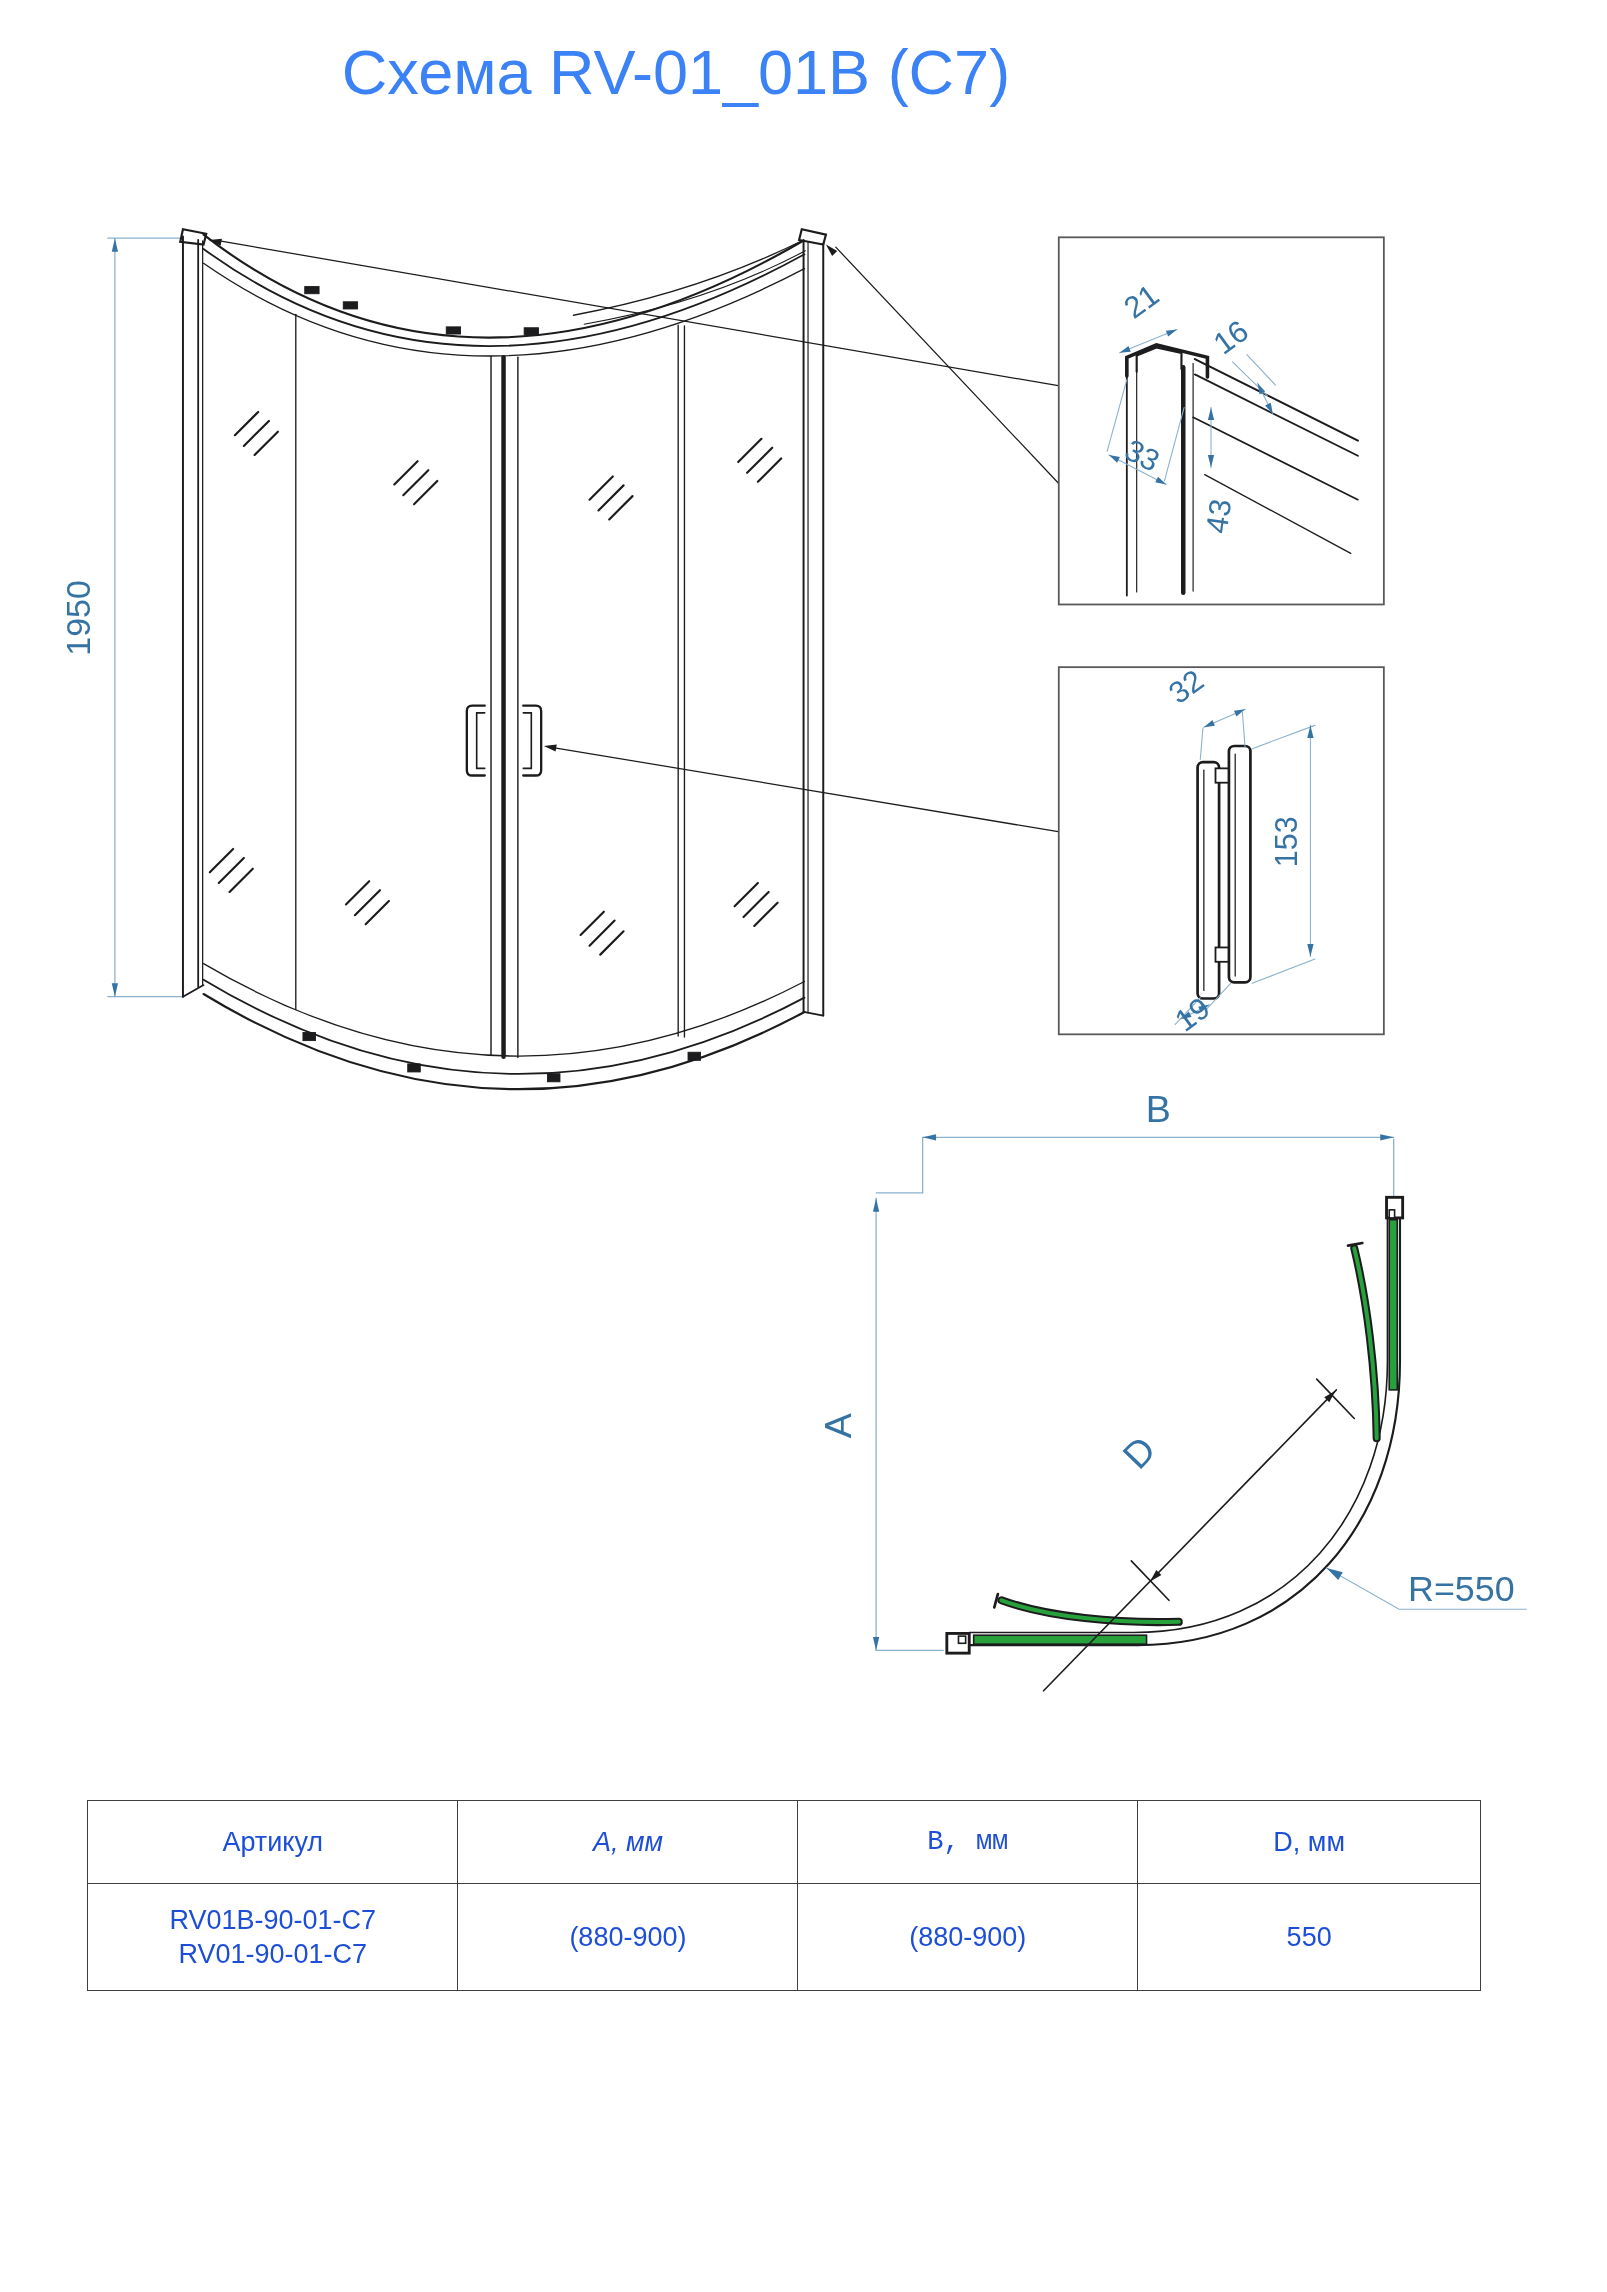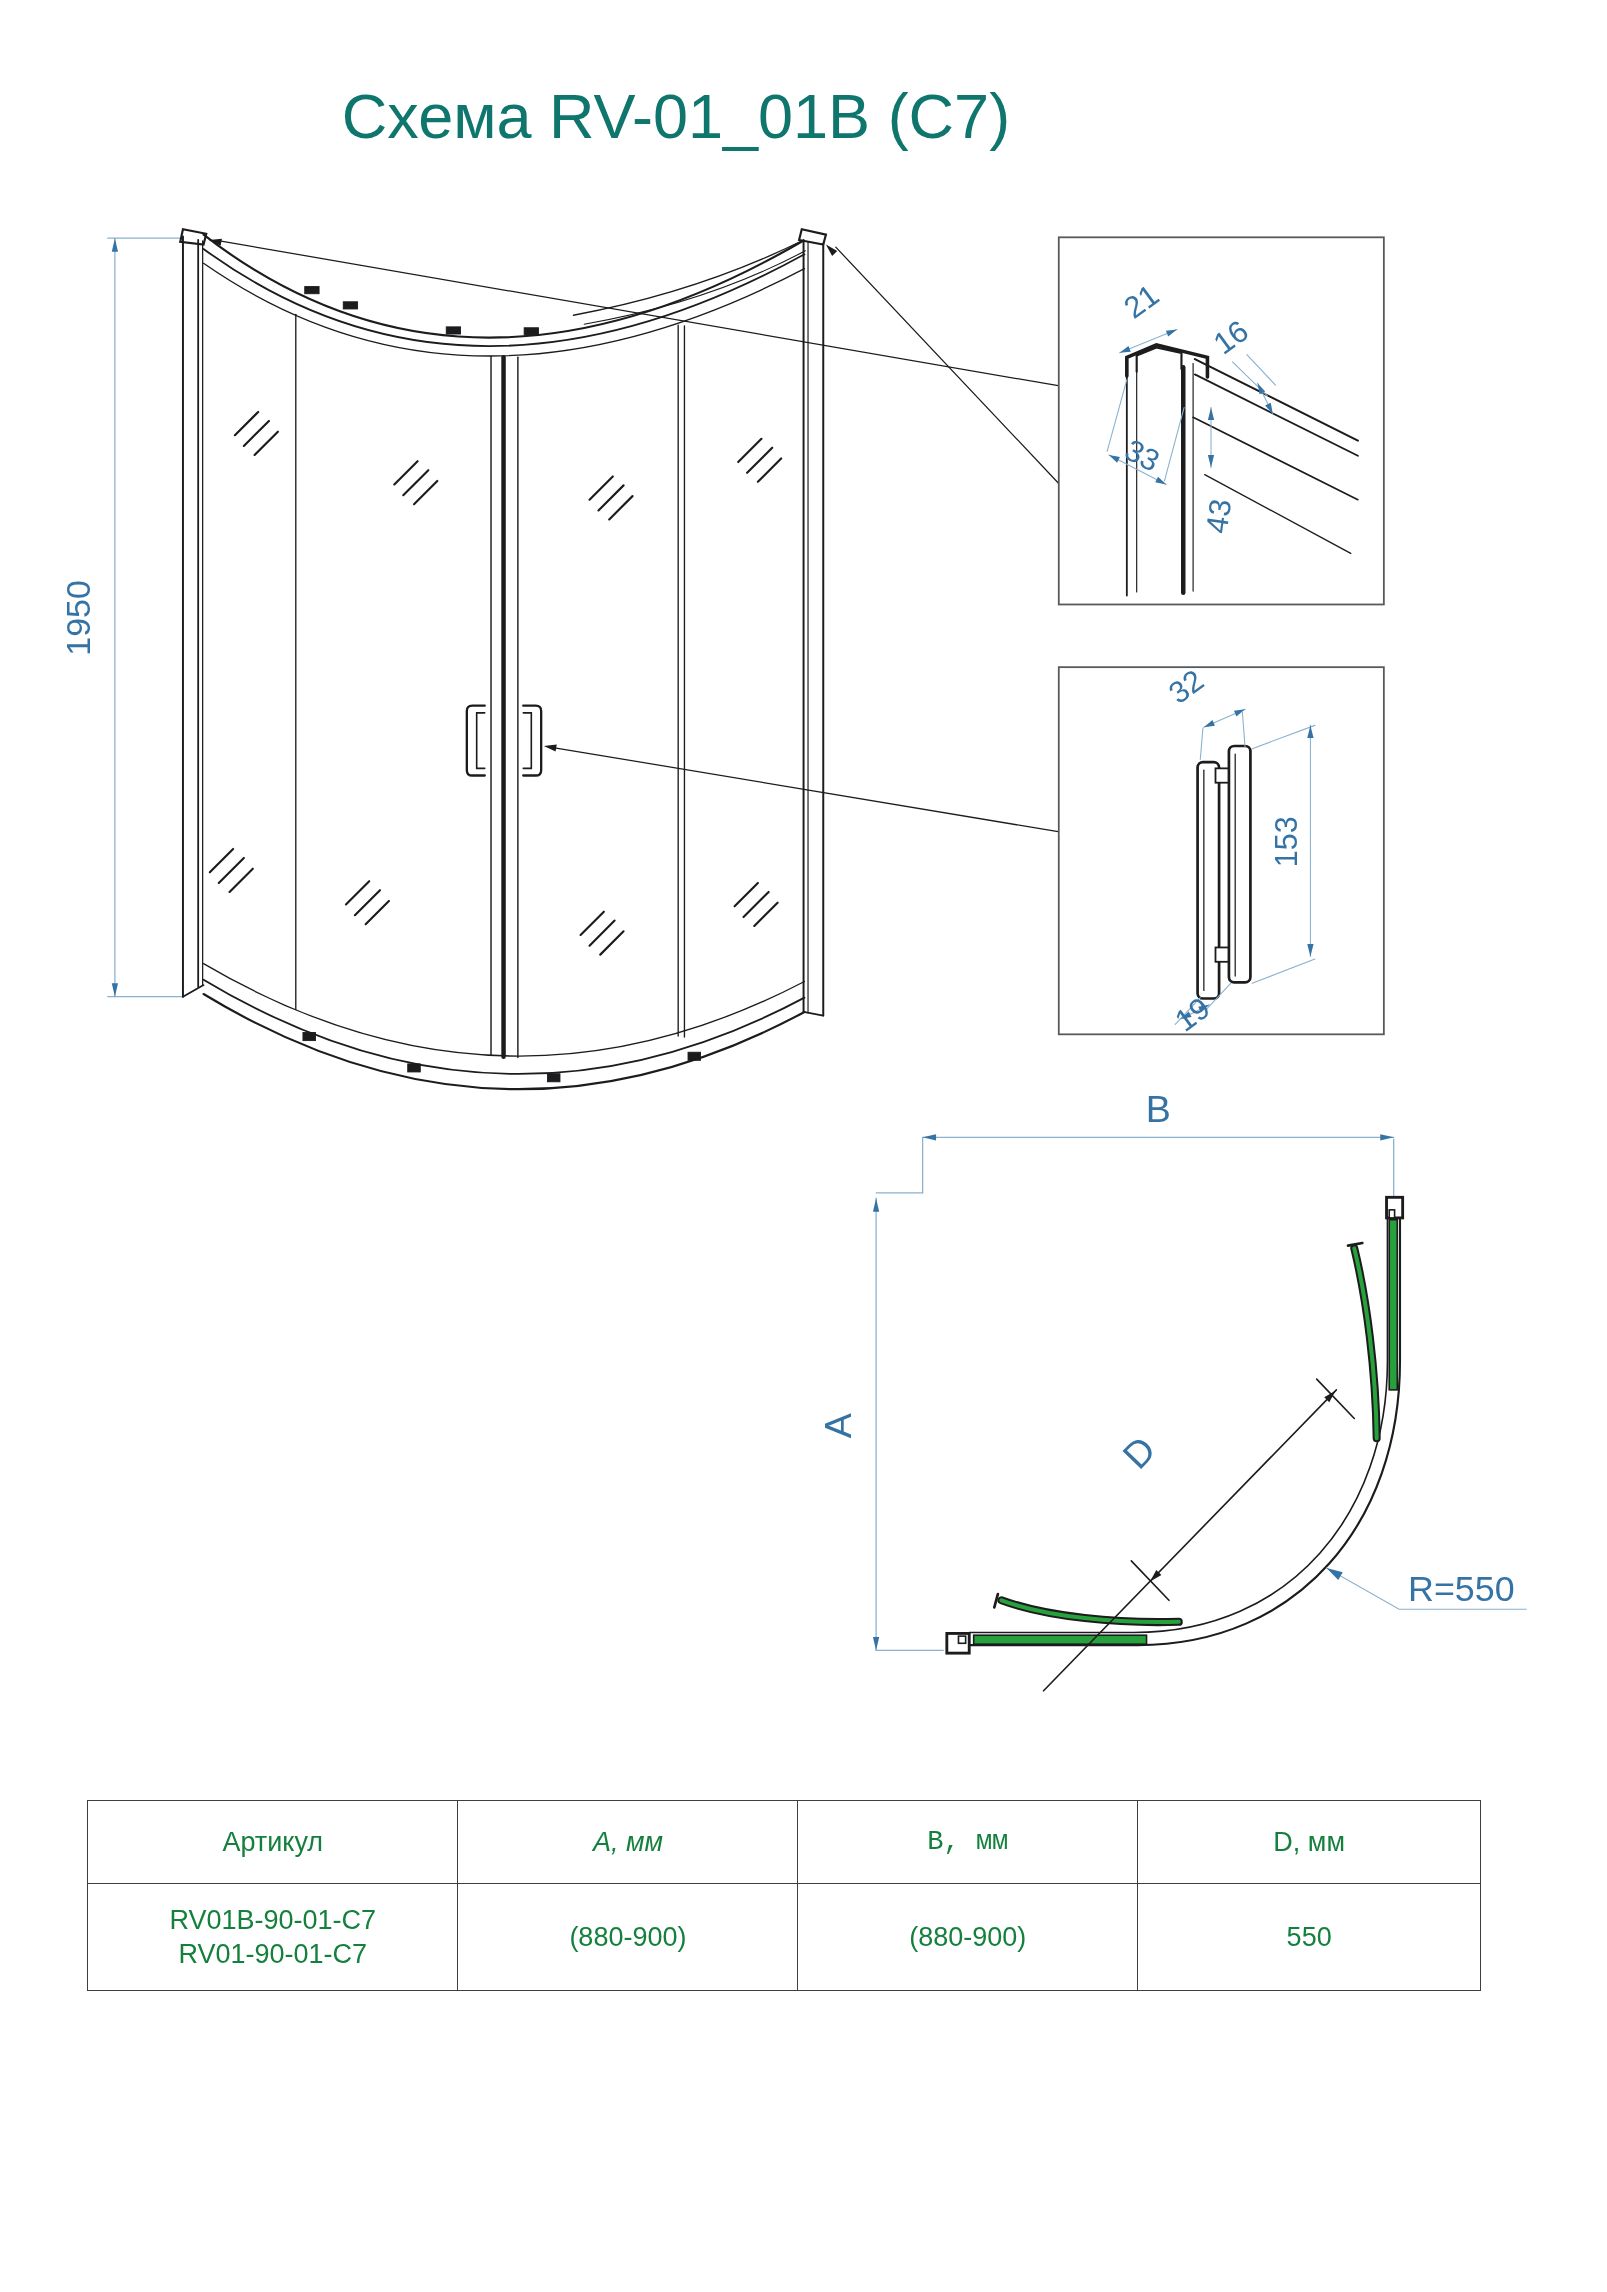--- a/index.html
+++ b/index.html
@@ -1,23 +1,23 @@
 <!DOCTYPE html>
 <html style="font-size:14.3px"><head>
 <meta charset="utf-8">
 <style>
   html,body{margin:0;padding:0;background:#ffffff;}
   body{width:1608px;height:2293px;position:relative;font-family:"Liberation Sans",sans-serif;}
   #stage{position:absolute;left:0;top:0;width:1608px;height:2293px;}
   .title{position:absolute;left:0;top:36px;width:1352px;text-align:center;
-         font-size:63px;color:#0f766e;letter-spacing:0px;margin-top:44px;}
+         font-size:63px;color:#3b82f6;letter-spacing:0px;}
   svg text{font-family:"Liberation Sans",sans-serif;}
   .dimtxt{fill:#3673a5;}
   .spec-table{position:absolute;left:87px;top:1800px;width:1394px;border-collapse:collapse;
-              table-layout:fixed;color:#15803d;padding-left:40px;}
+              table-layout:fixed;color:#1d4ed8;padding-left:40px;}
   .spec-table td{border:1.8px solid #3f3f3f;text-align:center;vertical-align:middle;
                  font-size:27px;line-height:34px;padding:0;}
   .spec-table .hdr td{height:82px;}
   .spec-table .row td{height:106px;}
   .c1{width:26.6%;} .c2{width:24.4%;font-style:italic;} .c3{width:24.4%;font-family:Liberation Mono, monospace;} .c4{width:24.6%;}
 </style>
 </head>
 <body>
 
 <div id="stage">

